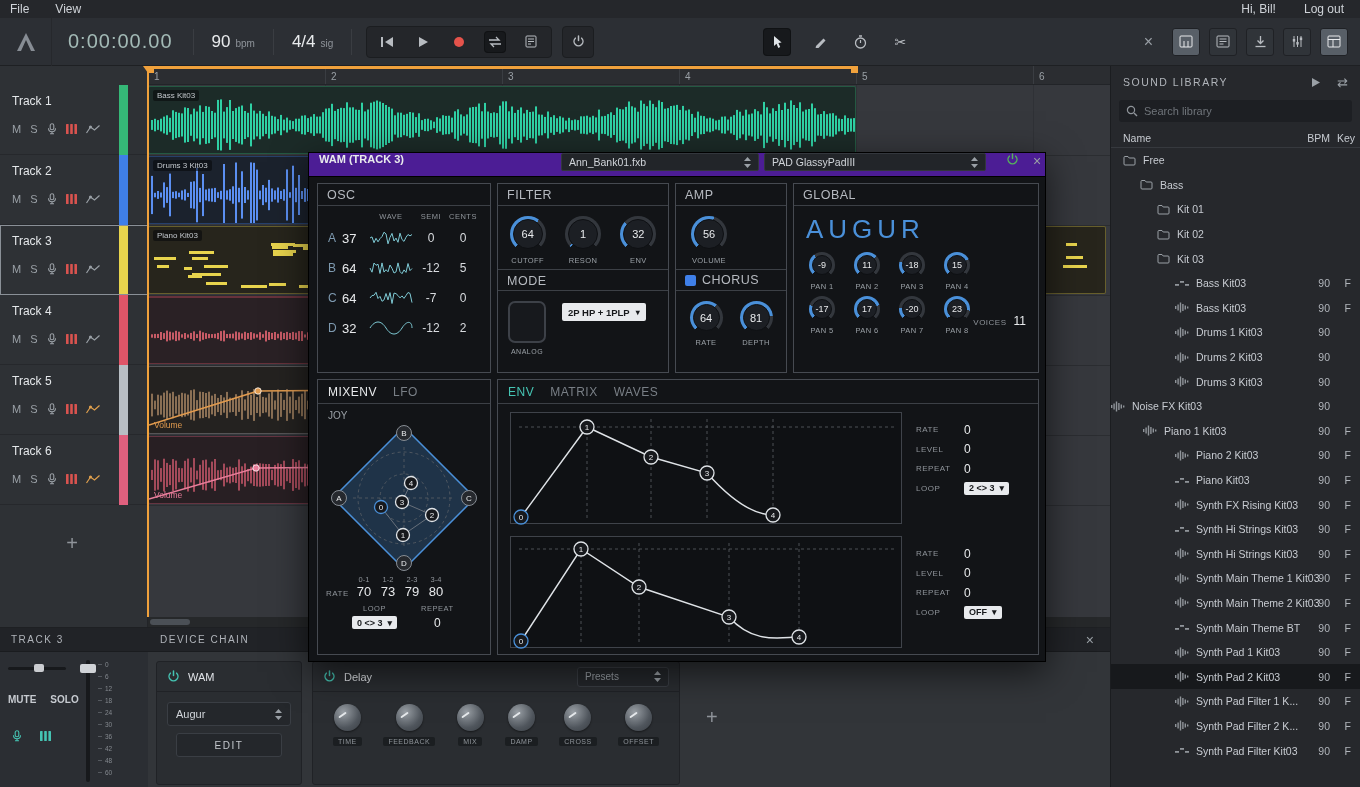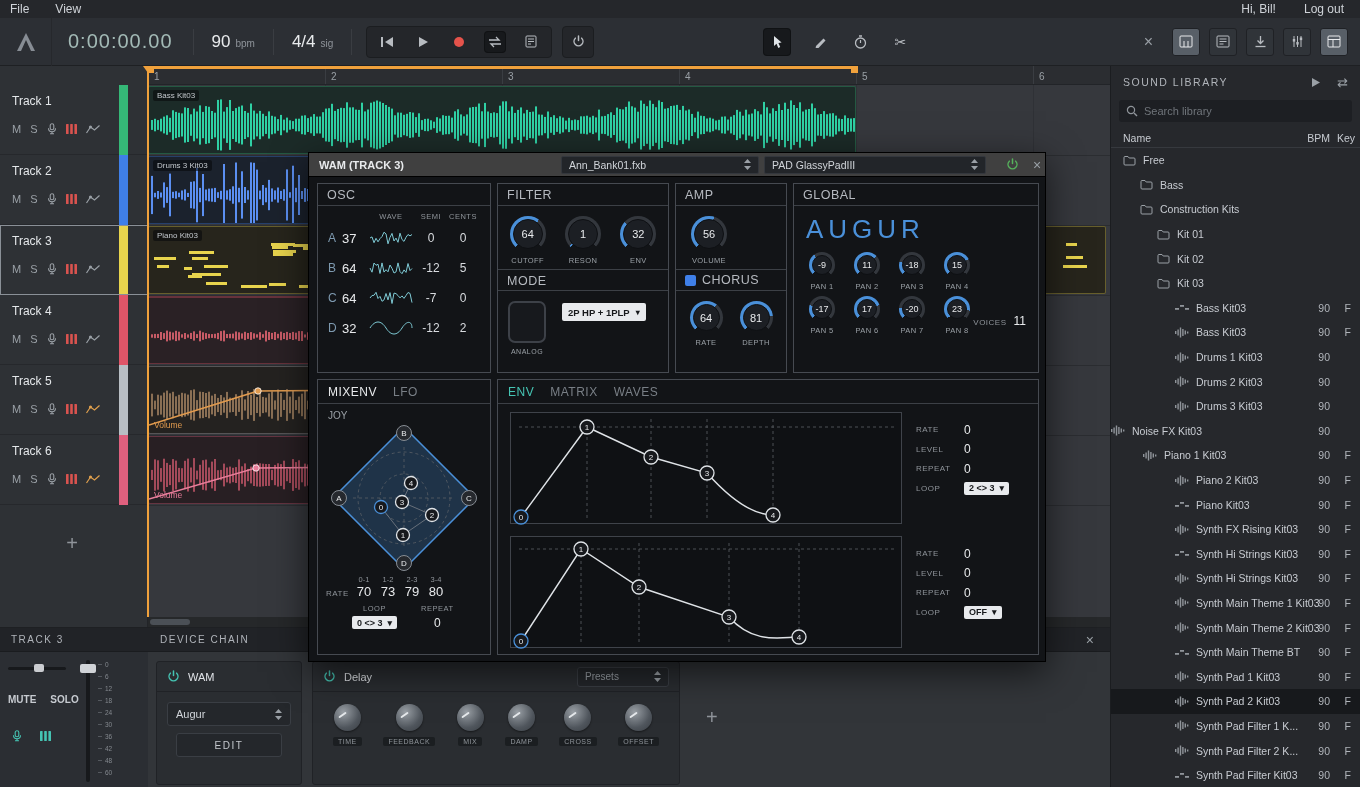--- a/index.html
+++ b/index.html
@@ -101,21 +101,21 @@
 .lib-cols{position:relative;height:20px;line-height:20px;border-bottom:1px solid #36393e;font-size:10.5px;color:#c7cbd1;padding-left:12px}
 .lc-bpm{position:absolute;right:30px}
 .lc-key{position:absolute;right:5px}
 .lrow{position:relative;height:24.6px;display:flex;align-items:center;gap:7px;cursor:pointer}
 .lrow.sel{background:#17191c}
 .lname{font-size:10.5px;color:#c7cbd1;white-space:nowrap;overflow:hidden;max-width:128px}
 .lbpm{position:absolute;right:30px;font-size:10.5px;color:#b0b4ba}
 .lkey{position:absolute;right:9px;font-size:10.5px;color:#b0b4ba}
 
 #wam-modal{position:absolute;left:308px;top:152px;width:738px;height:510px;background:#121417;border:1px solid #000;box-shadow:0 10px 34px rgba(0,0,0,.6);z-index:50}
-.wm-head{height:24px;background:#404040;border-bottom:1px solid #000;display:flex;align-items:center;padding:0 10px;cursor:move}
+.wm-head{height:24px;background:#4c1d95;border-bottom:1px solid #000;display:flex;padding:0 10px;cursor:move}
 .wm-title{font-size:11px;font-weight:bold;color:#e8eaec}
 .wm-select{height:18px;background:#222529;border:1px solid #33373d;border-radius:2px;display:flex;align-items:center;padding:0 7px;color:#d0d4d9;font-size:10.5px;cursor:pointer}
 .wm-select .sp{flex:1;white-space:nowrap;overflow:hidden}
 .wm-bank{position:absolute;left:252px;width:198px}
 .wm-preset{position:absolute;left:455px;width:222px}
 .wm-power{position:absolute;left:697px;display:flex;cursor:pointer}
 .wm-close{position:absolute;left:724px;font-size:14px;color:#9aa0a6;cursor:pointer}
 .sect{position:absolute;border:1px solid #464a51;background:#121417}
 .sect-title{height:22px;line-height:22px;padding-left:9px;color:#b6bac0;font-size:12.5px;letter-spacing:0.5px;border-bottom:1px solid #3c4046}
 .krow{display:flex;gap:16px;padding:10px 10px 4px}
@@ -2016,26 +2016,20 @@
             <path d="M1 2.5a1 1 0 0 1 1-1h3l1.2 1.5H11a1 1 0 0 1 1 1V9a1 1 0 0 1-1 1H2a1 1 0 0 1-1-1z" fill="none" stroke="#9aa0a6"></path>
           </svg>
           <span class="lname">Free</span>
         </div>
         <div class="lrow" style="padding-left:29px">
           <svg width="13" height="11" viewBox="0 0 13 11">
             <path d="M1 2.5a1 1 0 0 1 1-1h3l1.2 1.5H11a1 1 0 0 1 1 1V9a1 1 0 0 1-1 1H2a1 1 0 0 1-1-1z" fill="none" stroke="#9aa0a6"></path>
           </svg>
           <span class="lname">Bass</span>
         </div>
-        <div class="lrow" style="padding-left:29px">
-          <svg width="13" height="11" viewBox="0 0 13 11">
-            <path d="M1 2.5a1 1 0 0 1 1-1h3l1.2 1.5H11a1 1 0 0 1 1 1V9a1 1 0 0 1-1 1H2a1 1 0 0 1-1-1z" fill="none" stroke="#9aa0a6"></path>
-          </svg>
-          <span class="lname">Construction Kits</span>
-        </div>
         <div class="lrow" style="padding-left:46px">
           <svg width="13" height="11" viewBox="0 0 13 11">
             <path d="M1 2.5a1 1 0 0 1 1-1h3l1.2 1.5H11a1 1 0 0 1 1 1V9a1 1 0 0 1-1 1H2a1 1 0 0 1-1-1z" fill="none" stroke="#9aa0a6"></path>
           </svg>
           <span class="lname">Kit 01</span>
         </div>
         <div class="lrow" style="padding-left:46px">
           <svg width="13" height="11" viewBox="0 0 13 11">
             <path d="M1 2.5a1 1 0 0 1 1-1h3l1.2 1.5H11a1 1 0 0 1 1 1V9a1 1 0 0 1-1 1H2a1 1 0 0 1-1-1z" fill="none" stroke="#9aa0a6"></path>
           </svg>

